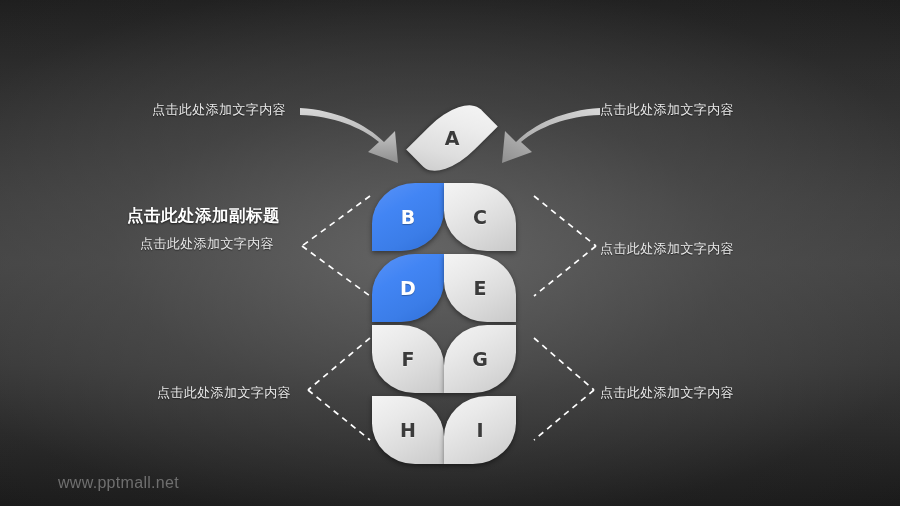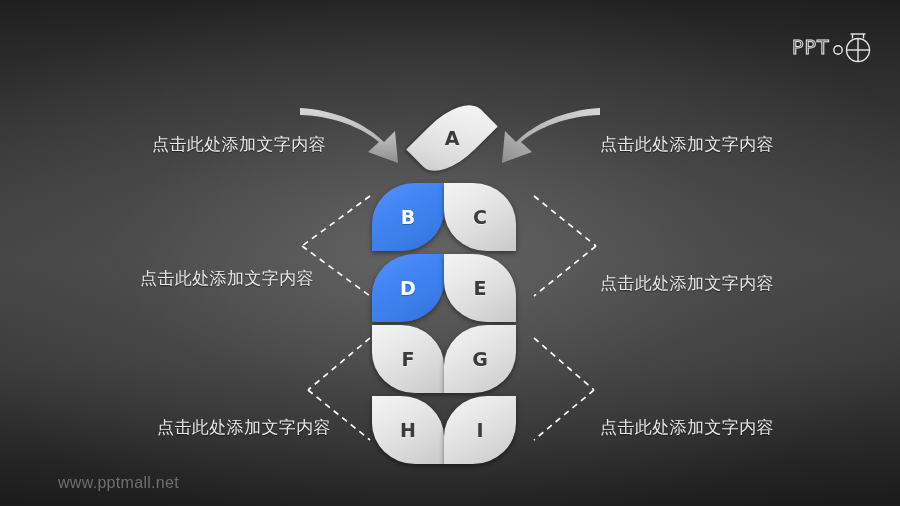--- a/index.html
+++ b/index.html
@@ -39,26 +39,25 @@
     color: transparent;
     -webkit-text-stroke: 1px #e8e8e8;
     font-family: "DejaVu Sans", sans-serif;
     line-height: 1;
   }
 
   
   .txt {
     position: absolute;
     color: #eaeaea;
-    font-size: 17px;
+    font-size: 13px;
     font-family: Liberation Mono, monospace;
     white-space: nowrap;
     letter-spacing: 0.4px;
     text-shadow: 0 1px 1px rgba(0,0,0,0.55);
-    margin-top: 32px;
   }
   .subtitle {
     position: absolute;
     color: #ffffff;
     font-size: 16.5px;
     font-weight: bold;
     white-space: nowrap;
     letter-spacing: 0.5px;
     font-family: "DejaVu Sans", "Liberation Sans", sans-serif;
     text-shadow: 0 1px 2px rgba(0,0,0,0.7);
@@ -151,32 +150,20 @@
     width: 900px;
     height: 506px;
     pointer-events: none;
   }
 </style>
 </head>
 <body>
 
 <div id="slide">
 
-  <div id="logo">
-    <span class="logo-text">PPT</span>
-    <svg width="92" height="40" viewBox="0 0 92 40">
-      <circle cx="46" cy="22" r="4.2" fill="none" stroke="#e8e8e8" stroke-width="1.4"></circle>
-      <circle cx="66" cy="22" r="11.5" fill="none" stroke="#e8e8e8" stroke-width="1.4"></circle>
-      <line x1="54.5" y1="22" x2="77.5" y2="22" stroke="#e8e8e8" stroke-width="1.4"></line>
-      <line x1="66" y1="10.5" x2="66" y2="33.5" stroke="#e8e8e8" stroke-width="1.4"></line>
-      <line x1="58.5" y1="6" x2="73.5" y2="6" stroke="#e8e8e8" stroke-width="1.4"></line>
-      <line x1="60.5" y1="6" x2="60.5" y2="10.5" stroke="#e8e8e8" stroke-width="1.4"></line>
-      <line x1="71.5" y1="6" x2="71.5" y2="10.5" stroke="#e8e8e8" stroke-width="1.4"></line>
-    </svg>
-  </div>
 
   <svg class="overlay" viewBox="0 0 900 506">
     <defs>
       <linearGradient id="agrad" x1="0" y1="0" x2="0" y2="1">
         <stop offset="0%" stop-color="#d8d8d8"></stop>
         <stop offset="60%" stop-color="#b4b4b4"></stop>
         <stop offset="100%" stop-color="#8f8f8f"></stop>
       </linearGradient>
       <linearGradient id="agrad2" x1="1" y1="0" x2="0" y2="1">
         <stop offset="0%" stop-color="#d8d8d8"></stop>
@@ -257,20 +244,21 @@
   </div>
   <div class="petal dn-right" style="left:444px; top:396px;">
     <div class="cap"></div>
     <div class="lbl">I</div>
   </div>
 
   <div class="txt" style="left:152px; top:101px;">点击此处添加文字内容</div>
 
   <div class="txt" style="left:600px; top:101px;">点击此处添加文字内容</div>
 
+  <div class="subtitle" style="left:127px; top:205px;">点击此处添加副标题</div>
   <div class="txt" style="left:140px; top:235px;">点击此处添加文字内容</div>
 
   <div class="txt" style="left:600px; top:240px;">点击此处添加文字内容</div>
 
   <div class="txt" style="left:157px; top:384px;">点击此处添加文字内容</div>
 
   <div class="txt" style="left:600px; top:384px;">点击此处添加文字内容</div>
 
   <div id="footer">www.pptmall.net</div>
 

